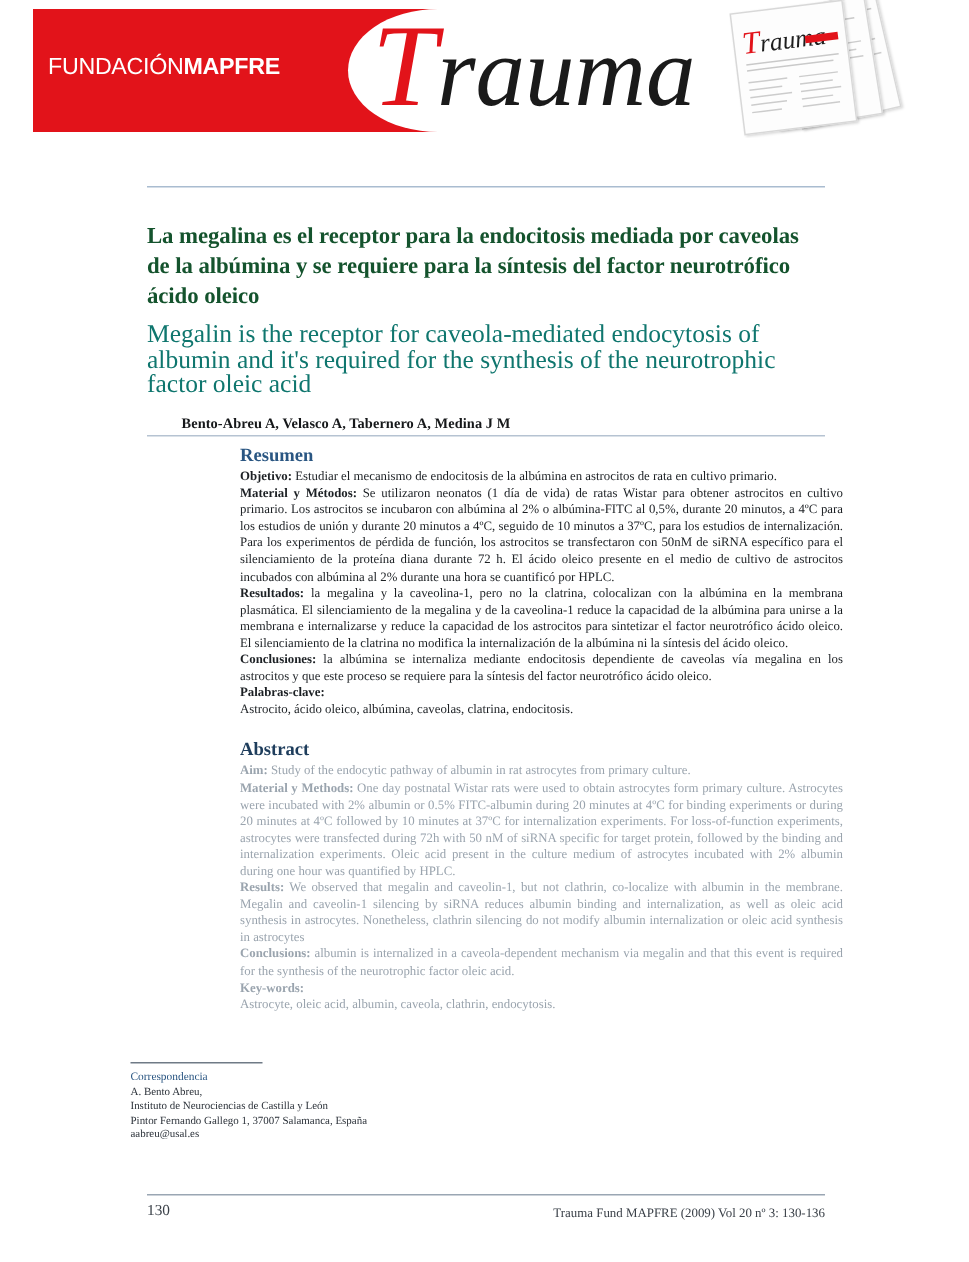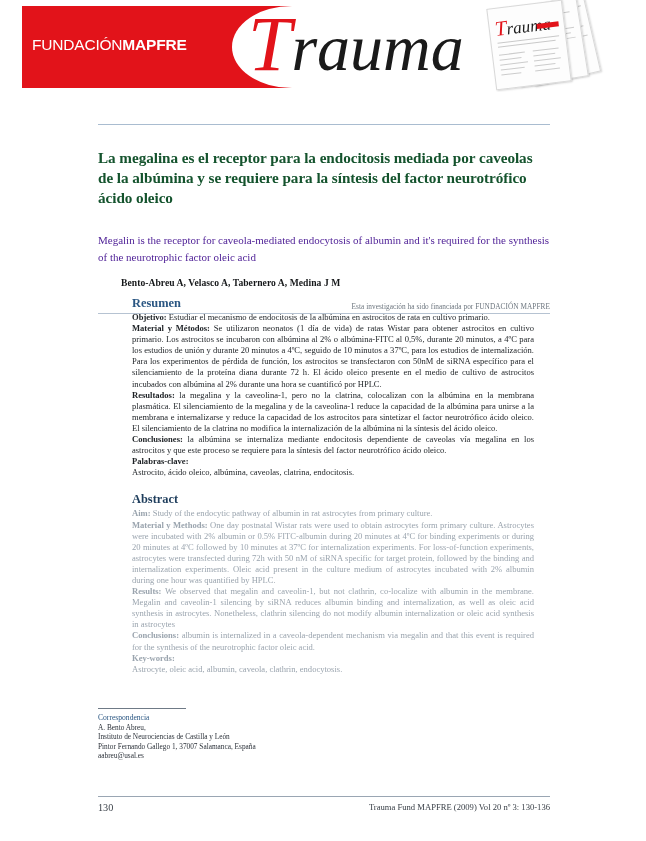--- a/index.html
+++ b/index.html
@@ -176,25 +176,25 @@
   }
   .title-es {
     font-family: "Liberation Serif", "DejaVu Serif", serif;
     font-size: 15.2px;
     line-height: 20px;
     font-weight: 700;
     color: #14532d;
     letter-spacing: -0.05px;
   }
   .title-en {
-    margin-top: 24px;
-    font-family: "Liberation Serif", "DejaVu Serif", serif;
-    font-size: 11px;
+    margin-top: 7px;
+    font-family: "Liberation Serif", "DejaVu Serif", serif;
+    font-size: 17px;
     line-height: 16.5px;
-    color: #4c1d95;
+    color: #0f766e;
   }
   .authors {
     margin-top: 12px;
     font-family: "Liberation Serif", "DejaVu Serif", serif;
     font-size: 9.6px;
     font-weight: 700;
     color: #16181a;
     letter-spacing: 0.05px;
     margin-left: 23px;
   }
@@ -215,21 +215,21 @@
   .funding-rule {
     margin-top: 2px;
     width: 452px;
     height: 1px;
     background: #b6c3d2;
   }
 
   
   .abstracts {
     position: absolute;
-    left: 132px;
+    left: 160px;
     top: 182px;
     width: 402px;
   }
   .abs-head {
     font-family: "Liberation Serif", "DejaVu Serif", serif;
     font-size: 12.4px;
     font-weight: 700;
     color: #2a5682;
     margin-bottom: 1px;
   }
@@ -243,21 +243,21 @@
   }
   .abs-body.en { color: #9aa4ae; }
   .abs-body p { margin: 0; }
   .abs-body b { font-weight: 700; }
   .abs-kw-label { font-weight: 700; }
   .abstract-en-wrap { margin-top: 14px; }
 
   
   .corr {
     position: absolute;
-    left: 98px;
+    left: 87px;
     top: 594px;
     width: 200px;
   }
   .corr-rule {
     width: 88px;
     height: 1px;
     background: #6f7a86;
     margin-bottom: 4px;
   }
   .corr-title {
@@ -282,21 +282,21 @@
   }
   .footer-rule {
     width: 452px;
     height: 1px;
     background: #9aa6b3;
     margin-bottom: 5px;
   }
   .footer-row {
     display: flex;
     justify-content: space-between;
-    align-items: flex-start;
+    align-items: flex-end;
   }
   .footer-page {
     font-family: "Liberation Serif", "DejaVu Serif", serif;
     font-size: 10.2px;
     color: #3a4048;
   }
   .footer-cite {
     font-family: "Liberation Serif", "DejaVu Serif", serif;
     font-size: 8.6px;
     color: #3a4048;
@@ -362,21 +362,20 @@
 <div class="page">
 
   <div class="section-kicker">
     <div class="kicker-rule"></div>
   </div>
 
   <div class="title-block">
     <div class="title-es">La megalina es el receptor para la endocitosis mediada por caveolas de la albúmina y se requiere para la síntesis del factor neurotrófico ácido oleico</div>
     <div class="title-en">Megalin is the receptor for caveola-mediated endocytosis of albumin and it's required for the synthesis of the neurotrophic factor oleic acid</div>
     <div class="authors">Bento-Abreu A, Velasco A, Tabernero A, Medina J M</div>
-    <div class="funding">Esta investigación ha sido financiada por FUNDACIÓN MAPFRE</div>
     <div class="funding-rule"></div>
   </div>
 
   <div class="abstracts">
 
     <div>
       <div class="abs-head">Resumen</div>
       <div class="abs-body">
         <p><b>Objetivo:</b><span> Estudiar el mecanismo de endocitosis de la albúmina en astrocitos de rata en cultivo primario.</span></p>
         <p><b>Material y Métodos:</b><span> Se utilizaron neonatos (1 día de vida) de ratas Wistar para obtener astrocitos en cultivo primario. Los astrocitos se incubaron con albúmina al 2% o albúmina-FITC al 0,5%, durante 20 minutos, a 4ºC para los estudios de unión y durante 20 minutos a 4ºC, seguido de 10 minutos a 37ºC, para los estudios de internalización. Para los experimentos de pérdida de función, los astrocitos se transfectaron con 50nM de siRNA específico para el silenciamiento de la proteína diana durante 72 h. El ácido oleico presente en el medio de cultivo de astrocitos incubados con albúmina al 2% durante una hora se cuantificó por HPLC.</span></p>

